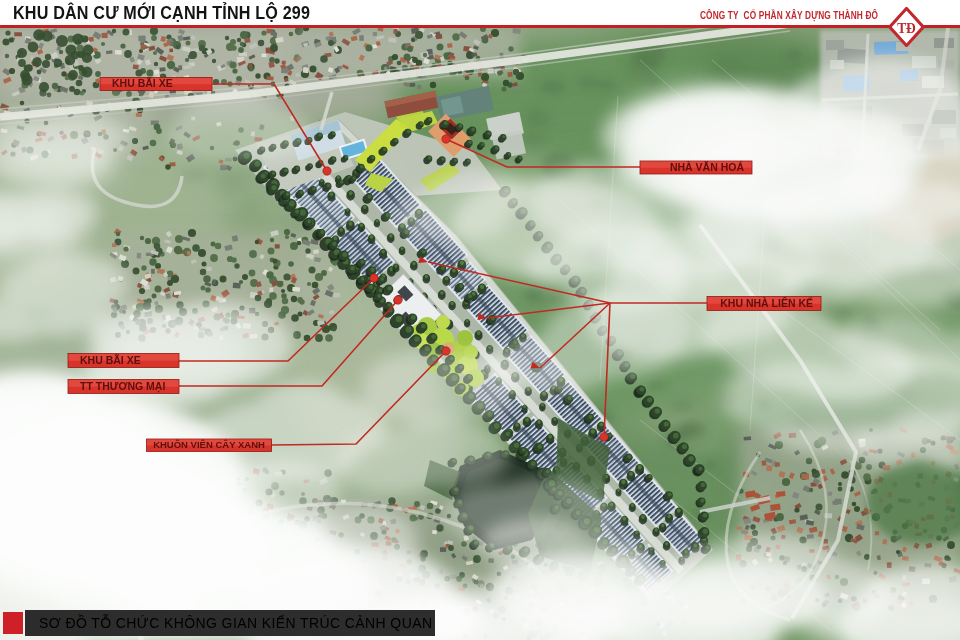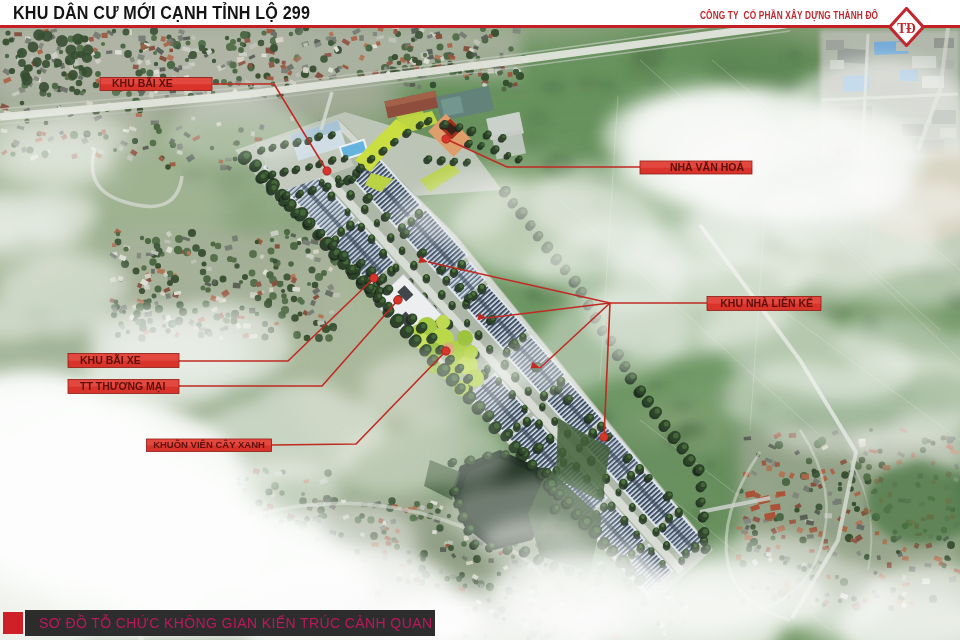--- a/index.html
+++ b/index.html
@@ -4,21 +4,21 @@
 html,body{margin:0;padding:0;width:960px;height:640px;overflow:hidden;background:#fff;}
 #stage{position:relative;width:960px;height:640px;font-family:"Liberation Sans",sans-serif;}
 #photo{position:absolute;left:0;top:0;}
 #topbar{position:absolute;left:0;top:0;width:960px;height:26px;background:#fff;}
 #title{position:absolute;left:13px;top:2px;font-size:19px;font-weight:bold;color:#141414;letter-spacing:0.2px;white-space:nowrap;transform:scale(0.85,1);transform-origin:0 0;}
 #redline{position:absolute;left:0;top:25px;width:960px;height:2.5px;background:#c32025;}
 #company{position:absolute;left:700px;top:9px;width:220px;color:#c1272d;font-weight:bold;font-size:11.5px;transform:scale(0.72,1);transform-origin:left top;white-space:nowrap;letter-spacing:0.2px;}
 #logo{position:absolute;left:888px;top:7px;width:37px;height:40px;}
 #botbar{position:absolute;left:25px;top:610px;width:410px;height:26px;background:rgba(28,28,28,0.92);}
 #botsq{position:absolute;left:3px;top:612px;width:20px;height:22px;background:#cf2027;}
-#bottext{position:absolute;left:39px;top:615px;color:#be185d;font-size:14px;letter-spacing:0.4px;white-space:nowrap;text-align:center;}
+#bottext{position:absolute;left:39px;top:615px;color:#000000;font-size:14px;letter-spacing:0.4px;white-space:nowrap;text-align:center;}
 </style></head>
 <body>
 <div id="stage">
 
 <svg id="photo" width="960" height="640" viewBox="0 0 960 640">
 <defs>
 <filter id="bl2" x="-50%" y="-50%" width="200%" height="200%">
           <feGaussianBlur stdDeviation="2"></feGaussianBlur>
         </filter>
 <filter id="bl4" x="-50%" y="-50%" width="200%" height="200%">

